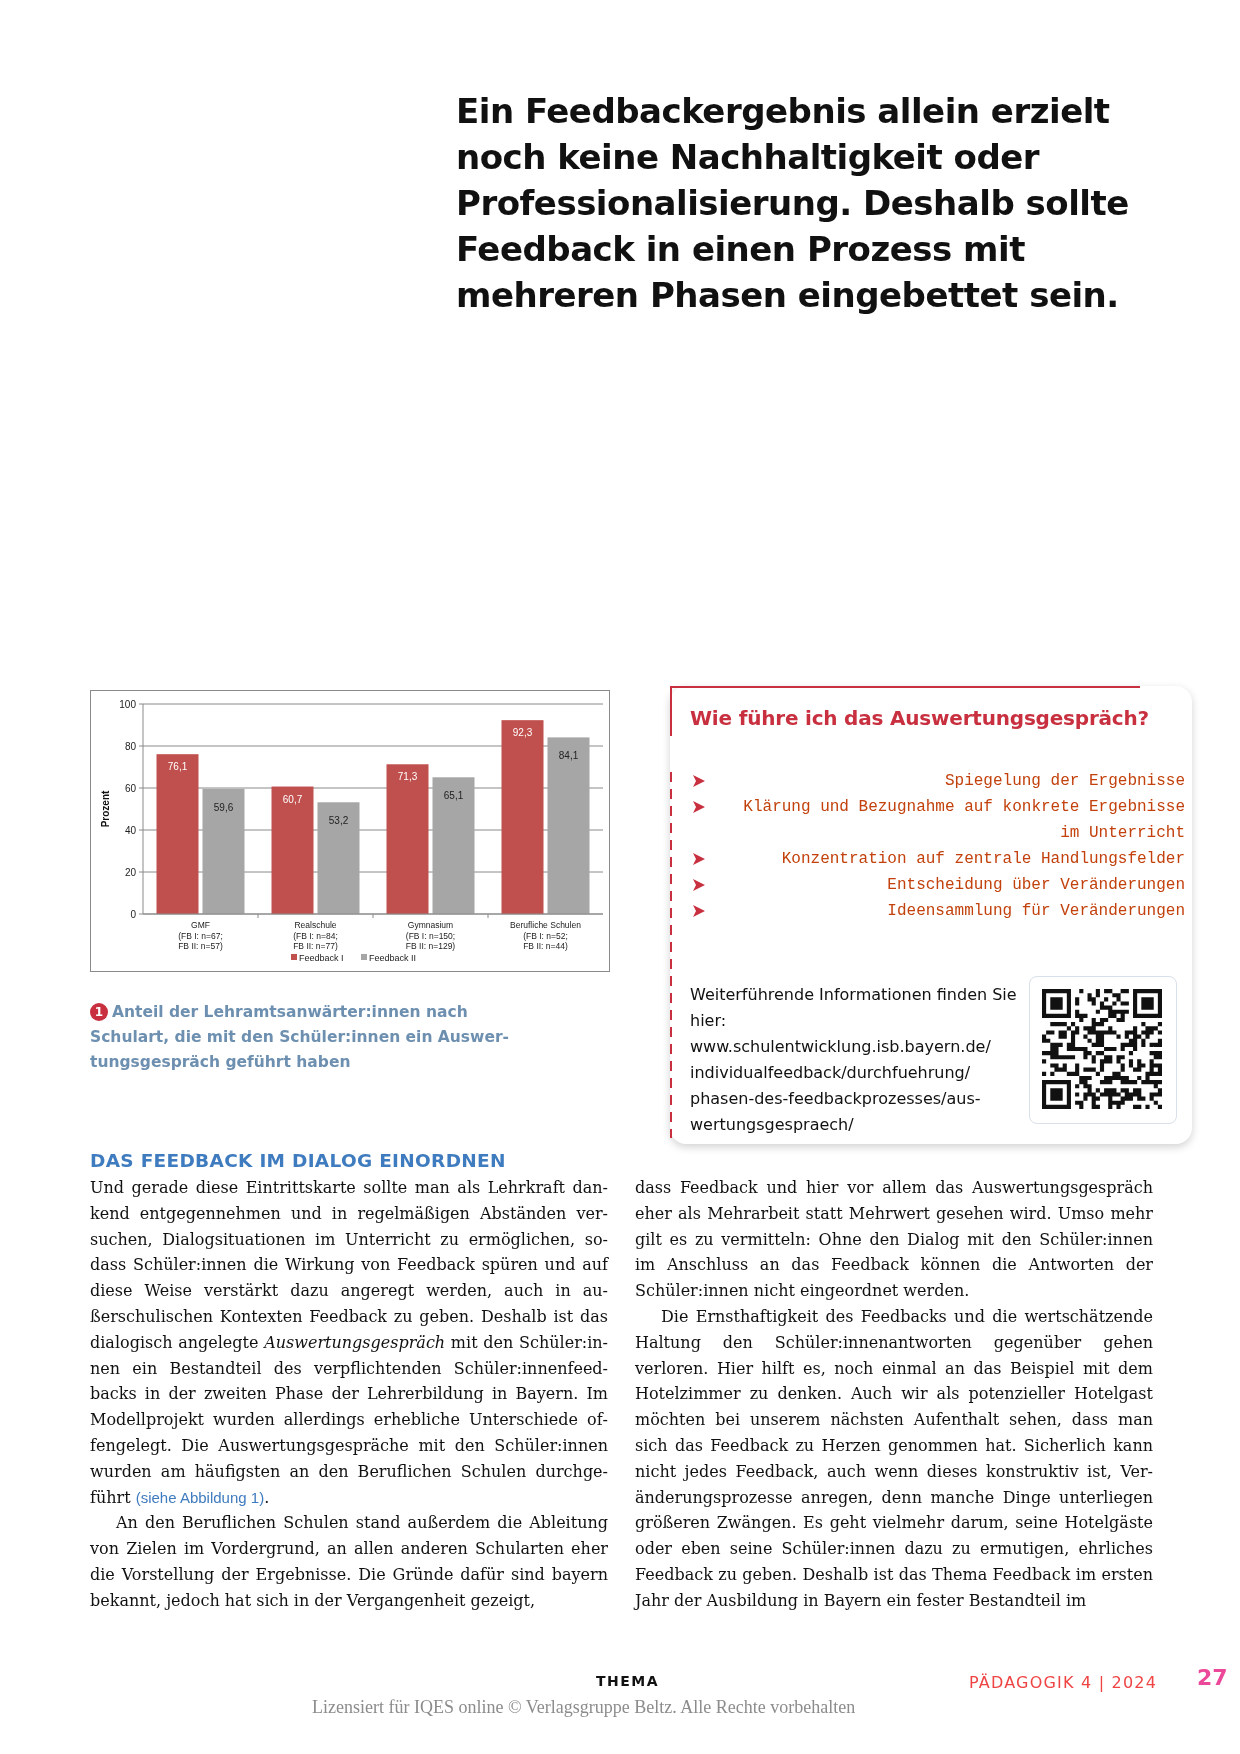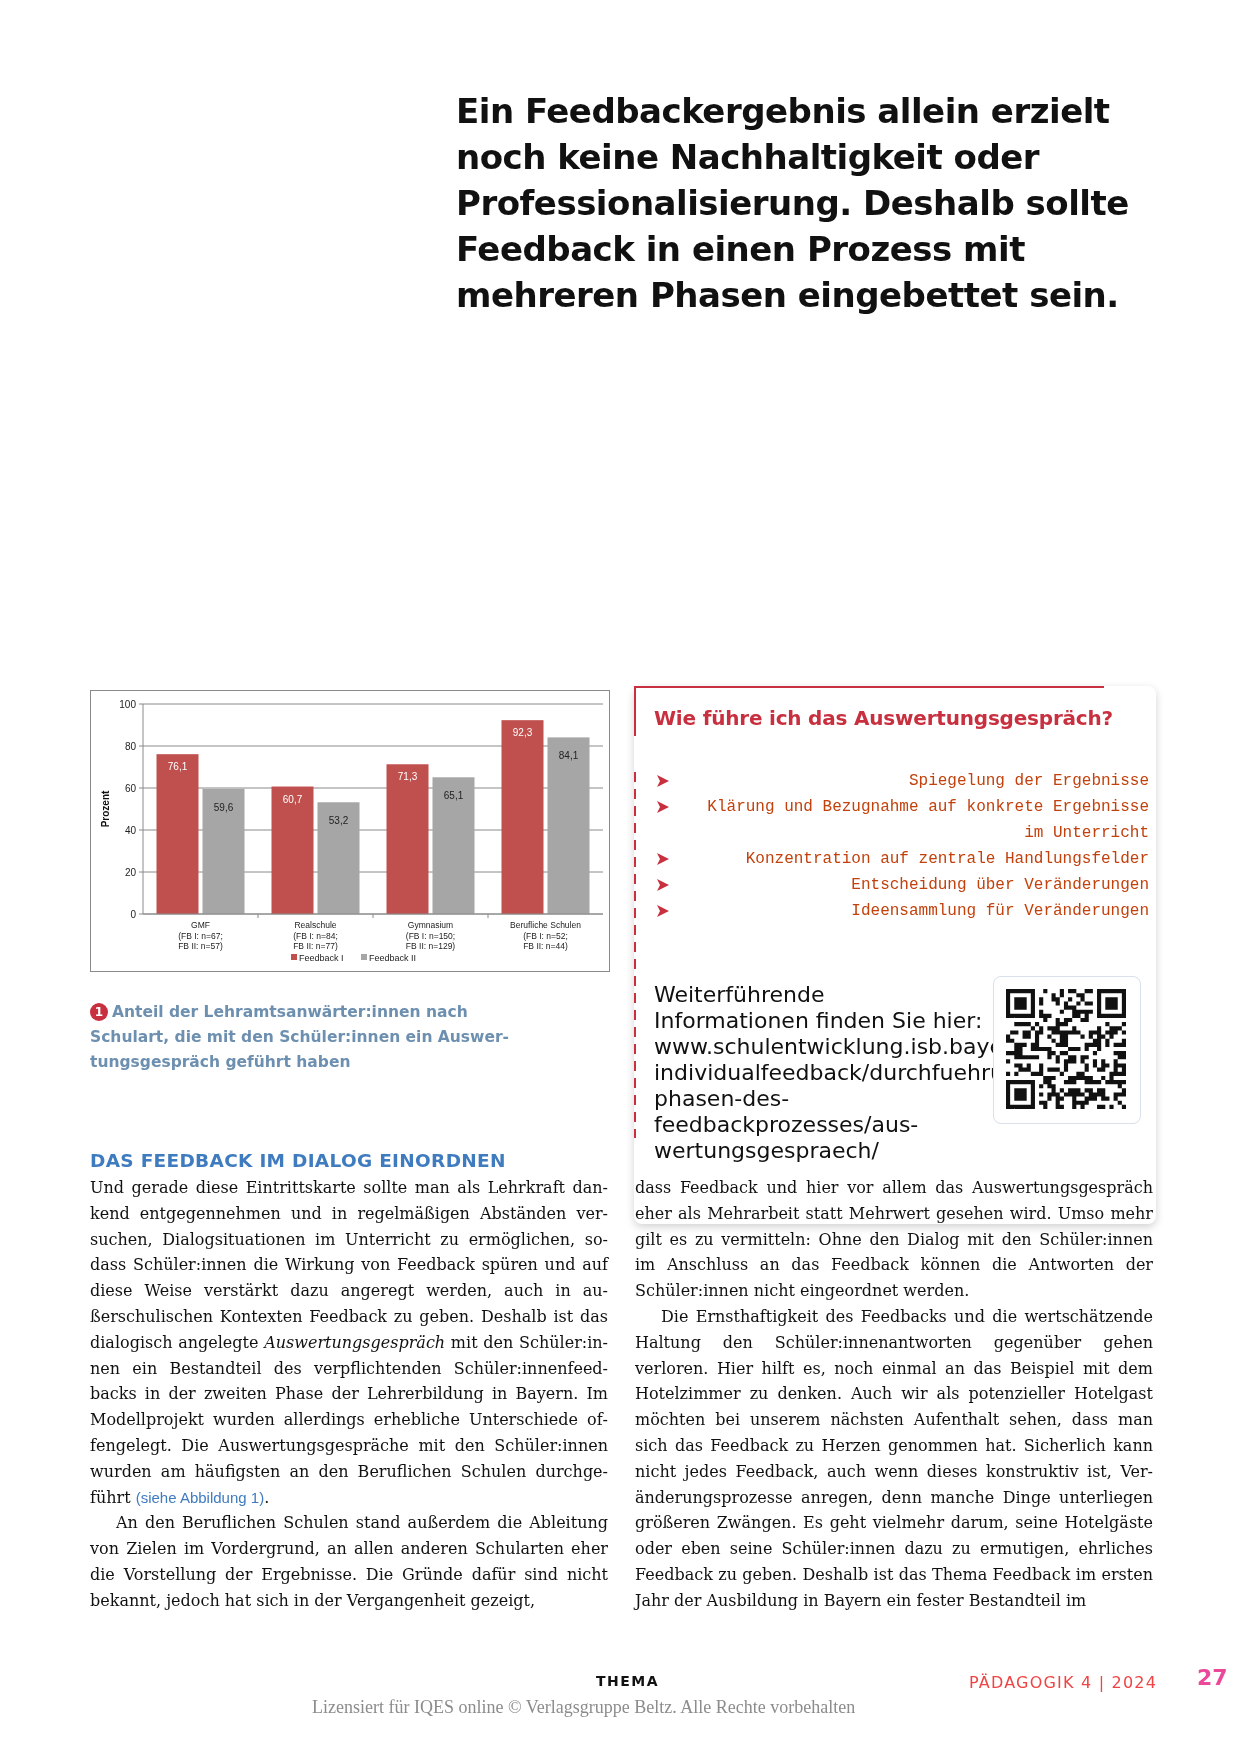--- a/index.html
+++ b/index.html
@@ -25,40 +25,40 @@
     font-family: "DejaVu Sans", sans-serif; font-weight: bold; font-size: 15.5px; line-height: 25px;
     color: #6d8fb0;
   }
   .caption .num {
     display: inline-block; width: 18px; height: 18px; border-radius: 50%; background: #c8303f;
     color: #fff; font-size: 12px; line-height: 18px; text-align: center; vertical-align: 1px; margin-right: 4px;
   }
 
   
   .infobox {
-    position: absolute; left: 634px; top: 686px; width: 522px; height: 538px;
-    background: #fff; border-radius: 8px;
+    position: absolute; left: 670px; top: 686px; width: 522px; height: 458px;
+    background: #fff; border-radius: 16px;
     box-shadow: 0 3px 8px rgba(0,0,0,0.18);
   }
   .infobox .topline { position: absolute; left: 0; top: 0; width: 470px; height: 2px; background: #c8303f; border-top-left-radius: 8px; }
   .infobox .leftline { position: absolute; left: 0; top: 0; width: 2px; height: 50px; background: #c8303f; }
   .infobox .dashes { position: absolute; left: 0; top: 86px; width: 2px; height: 366px;
     background: repeating-linear-gradient(to bottom, #c8303f 0 10px, transparent 10px 17px); }
   .infobox h3 {
     position: absolute; left: 20px; top: 20px; margin: 0;
     font-family: "DejaVu Sans", sans-serif; font-weight: bold; font-size: 20px; color: #c8303f; letter-spacing: -0.2px;
   }
   .infobox ul { position: absolute; left: 20px; top: 82px; width: 495px; margin: 0; padding: 0; list-style: none; }
   .infobox li {
     position: relative; padding-left: 30px; font-family: Liberation Mono, monospace; font-size: 16px; line-height: 26px; color: #c2410c; text-align: right;
   }
   .infobox li .arrow { position: absolute; left: 2px; top: 6px; width: 14px; height: 14px; }
   .infobox .more {
     position: absolute; left: 20px; top: 296px; width: 330px;
-    font-family: "DejaVu Sans", sans-serif; font-size: 22px; line-height: 26px; color: #111;
+    font-family: "DejaVu Sans", sans-serif; font-size: 16px; line-height: 26px; color: #111;
   }
   .qr-box {
     position: absolute; left: 359px; top: 290px; width: 146px; height: 146px;
     border: 1.5px solid #d8e0ea; border-radius: 8px; background: #fff;
   }
   .qr-box svg { position: absolute; left: 12px; top: 12px; }
 
   
   .section-head {
     position: absolute; left: 90px; top: 1150px;
@@ -180,21 +180,21 @@
     <svg id="qr-svg" width="120" height="120" viewBox="0 0 29 29">
         <path d="M0 0h1v1h-1zM1 0h1v1h-1zM2 0h1v1h-1zM3 0h1v1h-1zM4 0h1v1h-1zM5 0h1v1h-1zM6 0h1v1h-1zM9 0h1v1h-1zM13 0h1v1h-1zM15 0h1v1h-1zM16 0h1v1h-1zM19 0h1v1h-1zM20 0h1v1h-1zM22 0h1v1h-1zM23 0h1v1h-1zM24 0h1v1h-1zM25 0h1v1h-1zM26 0h1v1h-1zM27 0h1v1h-1zM28 0h1v1h-1zM0 1h1v1h-1zM6 1h1v1h-1zM11 1h1v1h-1zM13 1h1v1h-1zM17 1h1v1h-1zM18 1h1v1h-1zM22 1h1v1h-1zM28 1h1v1h-1zM0 2h1v1h-1zM2 2h1v1h-1zM3 2h1v1h-1zM4 2h1v1h-1zM6 2h1v1h-1zM8 2h1v1h-1zM11 2h1v1h-1zM12 2h1v1h-1zM15 2h1v1h-1zM18 2h1v1h-1zM22 2h1v1h-1zM24 2h1v1h-1zM25 2h1v1h-1zM26 2h1v1h-1zM28 2h1v1h-1zM0 3h1v1h-1zM2 3h1v1h-1zM3 3h1v1h-1zM4 3h1v1h-1zM6 3h1v1h-1zM8 3h1v1h-1zM12 3h1v1h-1zM14 3h1v1h-1zM17 3h1v1h-1zM19 3h1v1h-1zM20 3h1v1h-1zM22 3h1v1h-1zM24 3h1v1h-1zM25 3h1v1h-1zM26 3h1v1h-1zM28 3h1v1h-1zM0 4h1v1h-1zM2 4h1v1h-1zM3 4h1v1h-1zM4 4h1v1h-1zM6 4h1v1h-1zM14 4h1v1h-1zM15 4h1v1h-1zM16 4h1v1h-1zM22 4h1v1h-1zM24 4h1v1h-1zM25 4h1v1h-1zM26 4h1v1h-1zM28 4h1v1h-1zM0 5h1v1h-1zM6 5h1v1h-1zM8 5h1v1h-1zM13 5h1v1h-1zM16 5h1v1h-1zM17 5h1v1h-1zM18 5h1v1h-1zM19 5h1v1h-1zM20 5h1v1h-1zM22 5h1v1h-1zM28 5h1v1h-1zM0 6h1v1h-1zM1 6h1v1h-1zM2 6h1v1h-1zM3 6h1v1h-1zM4 6h1v1h-1zM5 6h1v1h-1zM6 6h1v1h-1zM8 6h1v1h-1zM9 6h1v1h-1zM10 6h1v1h-1zM16 6h1v1h-1zM17 6h1v1h-1zM19 6h1v1h-1zM22 6h1v1h-1zM23 6h1v1h-1zM24 6h1v1h-1zM25 6h1v1h-1zM26 6h1v1h-1zM27 6h1v1h-1zM28 6h1v1h-1zM9 7h1v1h-1zM12 7h1v1h-1zM14 7h1v1h-1zM15 7h1v1h-1zM18 7h1v1h-1zM19 7h1v1h-1zM2 8h1v1h-1zM3 8h1v1h-1zM4 8h1v1h-1zM5 8h1v1h-1zM7 8h1v1h-1zM12 8h1v1h-1zM13 8h1v1h-1zM14 8h1v1h-1zM24 8h1v1h-1zM28 8h1v1h-1zM6 9h1v1h-1zM8 9h1v1h-1zM10 9h1v1h-1zM11 9h1v1h-1zM12 9h1v1h-1zM16 9h1v1h-1zM22 9h1v1h-1zM25 9h1v1h-1zM26 9h1v1h-1zM27 9h1v1h-1zM1 10h1v1h-1zM2 10h1v1h-1zM4 10h1v1h-1zM5 10h1v1h-1zM7 10h1v1h-1zM8 10h1v1h-1zM11 10h1v1h-1zM12 10h1v1h-1zM13 10h1v1h-1zM14 10h1v1h-1zM15 10h1v1h-1zM16 10h1v1h-1zM17 10h1v1h-1zM20 10h1v1h-1zM21 10h1v1h-1zM22 10h1v1h-1zM24 10h1v1h-1zM25 10h1v1h-1zM26 10h1v1h-1zM28 10h1v1h-1zM0 11h1v1h-1zM4 11h1v1h-1zM5 11h1v1h-1zM7 11h1v1h-1zM10 11h1v1h-1zM13 11h1v1h-1zM14 11h1v1h-1zM18 11h1v1h-1zM20 11h1v1h-1zM22 11h1v1h-1zM23 11h1v1h-1zM25 11h1v1h-1zM0 12h1v1h-1zM1 12h1v1h-1zM7 12h1v1h-1zM11 12h1v1h-1zM13 12h1v1h-1zM14 12h1v1h-1zM21 12h1v1h-1zM22 12h1v1h-1zM24 12h1v1h-1zM28 12h1v1h-1zM2 13h1v1h-1zM3 13h1v1h-1zM4 13h1v1h-1zM6 13h1v1h-1zM7 13h1v1h-1zM12 13h1v1h-1zM13 13h1v1h-1zM14 13h1v1h-1zM19 13h1v1h-1zM20 13h1v1h-1zM21 13h1v1h-1zM22 13h1v1h-1zM24 13h1v1h-1zM26 13h1v1h-1zM27 13h1v1h-1zM28 13h1v1h-1zM2 14h1v1h-1zM3 14h1v1h-1zM6 14h1v1h-1zM7 14h1v1h-1zM8 14h1v1h-1zM9 14h1v1h-1zM10 14h1v1h-1zM15 14h1v1h-1zM16 14h1v1h-1zM17 14h1v1h-1zM19 14h1v1h-1zM22 14h1v1h-1zM0 15h1v1h-1zM1 15h1v1h-1zM2 15h1v1h-1zM3 15h1v1h-1zM10 15h1v1h-1zM11 15h1v1h-1zM13 15h1v1h-1zM14 15h1v1h-1zM21 15h1v1h-1zM26 15h1v1h-1zM27 15h1v1h-1zM28 15h1v1h-1zM2 16h1v1h-1zM3 16h1v1h-1zM4 16h1v1h-1zM5 16h1v1h-1zM6 16h1v1h-1zM7 16h1v1h-1zM10 16h1v1h-1zM12 16h1v1h-1zM15 16h1v1h-1zM16 16h1v1h-1zM18 16h1v1h-1zM19 16h1v1h-1zM27 16h1v1h-1zM28 16h1v1h-1zM0 17h1v1h-1zM12 17h1v1h-1zM14 17h1v1h-1zM15 17h1v1h-1zM16 17h1v1h-1zM18 17h1v1h-1zM21 17h1v1h-1zM23 17h1v1h-1zM26 17h1v1h-1zM2 18h1v1h-1zM3 18h1v1h-1zM5 18h1v1h-1zM8 18h1v1h-1zM14 18h1v1h-1zM19 18h1v1h-1zM21 18h1v1h-1zM23 18h1v1h-1zM24 18h1v1h-1zM26 18h1v1h-1zM27 18h1v1h-1zM28 18h1v1h-1zM3 19h1v1h-1zM4 19h1v1h-1zM5 19h1v1h-1zM8 19h1v1h-1zM10 19h1v1h-1zM11 19h1v1h-1zM12 19h1v1h-1zM14 19h1v1h-1zM19 19h1v1h-1zM22 19h1v1h-1zM23 19h1v1h-1zM26 19h1v1h-1zM28 19h1v1h-1zM0 20h1v1h-1zM2 20h1v1h-1zM6 20h1v1h-1zM7 20h1v1h-1zM8 20h1v1h-1zM13 20h1v1h-1zM17 20h1v1h-1zM18 20h1v1h-1zM25 20h1v1h-1zM26 20h1v1h-1zM27 20h1v1h-1zM28 20h1v1h-1zM9 21h1v1h-1zM10 21h1v1h-1zM11 21h1v1h-1zM15 21h1v1h-1zM16 21h1v1h-1zM17 21h1v1h-1zM18 21h1v1h-1zM19 21h1v1h-1zM20 21h1v1h-1zM23 21h1v1h-1zM25 21h1v1h-1zM0 22h1v1h-1zM1 22h1v1h-1zM2 22h1v1h-1zM3 22h1v1h-1zM4 22h1v1h-1zM5 22h1v1h-1zM6 22h1v1h-1zM9 22h1v1h-1zM10 22h1v1h-1zM14 22h1v1h-1zM15 22h1v1h-1zM16 22h1v1h-1zM19 22h1v1h-1zM20 22h1v1h-1zM21 22h1v1h-1zM22 22h1v1h-1zM24 22h1v1h-1zM25 22h1v1h-1zM26 22h1v1h-1zM27 22h1v1h-1zM28 22h1v1h-1zM0 23h1v1h-1zM6 23h1v1h-1zM8 23h1v1h-1zM10 23h1v1h-1zM11 23h1v1h-1zM27 23h1v1h-1zM0 24h1v1h-1zM2 24h1v1h-1zM3 24h1v1h-1zM4 24h1v1h-1zM6 24h1v1h-1zM11 24h1v1h-1zM13 24h1v1h-1zM15 24h1v1h-1zM16 24h1v1h-1zM17 24h1v1h-1zM19 24h1v1h-1zM20 24h1v1h-1zM22 24h1v1h-1zM23 24h1v1h-1zM28 24h1v1h-1zM0 25h1v1h-1zM2 25h1v1h-1zM3 25h1v1h-1zM4 25h1v1h-1zM6 25h1v1h-1zM8 25h1v1h-1zM10 25h1v1h-1zM11 25h1v1h-1zM12 25h1v1h-1zM14 25h1v1h-1zM15 25h1v1h-1zM16 25h1v1h-1zM17 25h1v1h-1zM18 25h1v1h-1zM20 25h1v1h-1zM21 25h1v1h-1zM22 25h1v1h-1zM23 25h1v1h-1zM26 25h1v1h-1zM27 25h1v1h-1zM28 25h1v1h-1zM0 26h1v1h-1zM2 26h1v1h-1zM3 26h1v1h-1zM4 26h1v1h-1zM6 26h1v1h-1zM10 26h1v1h-1zM12 26h1v1h-1zM13 26h1v1h-1zM16 26h1v1h-1zM19 26h1v1h-1zM20 26h1v1h-1zM21 26h1v1h-1zM23 26h1v1h-1zM24 26h1v1h-1zM26 26h1v1h-1zM0 27h1v1h-1zM6 27h1v1h-1zM8 27h1v1h-1zM9 27h1v1h-1zM12 27h1v1h-1zM16 27h1v1h-1zM17 27h1v1h-1zM18 27h1v1h-1zM19 27h1v1h-1zM27 27h1v1h-1zM0 28h1v1h-1zM1 28h1v1h-1zM2 28h1v1h-1zM3 28h1v1h-1zM4 28h1v1h-1zM5 28h1v1h-1zM6 28h1v1h-1zM9 28h1v1h-1zM12 28h1v1h-1zM13 28h1v1h-1zM16 28h1v1h-1zM18 28h1v1h-1zM22 28h1v1h-1zM23 28h1v1h-1zM25 28h1v1h-1zM28 28h1v1h-1z" fill="#111"></path>
       </svg>
   </div>
 </div>
 
 <div class="section-head">DAS FEEDBACK IM DIALOG EINORDNEN</div>
 
 <div class="col col-left">
   <p><span>Und gerade diese Eintrittskarte sollte man als Lehrkraft dan­kend entgegennehmen und in regelmäßigen Abständen ver­suchen, Dialogsituationen im Unterricht zu ermöglichen, so­dass Schüler:innen die Wirkung von Feedback spüren und auf diese Weise verstärkt dazu angeregt werden, auch in au­ßerschulischen Kontexten Feedback zu geben. Deshalb ist das dialogisch angelegte </span><em>Auswertungsgespräch</em><span> mit den Schüler:in­nen ein Bestandteil des verpflichtenden Schüler:innenfeed­backs in der zweiten Phase der Lehrerbildung in Bayern. Im Modellprojekt wurden allerdings erhebliche Unterschiede of­fengelegt. Die Auswertungsgespräche mit den Schüler:innen wurden am häufigsten an den Beruflichen Schulen durchge­führt </span><span class="ref">(siehe Abbildung 1)</span><span>.</span></p>
-  <p class="indent">An den Beruflichen Schulen stand außerdem die Ablei­tung von Zielen im Vordergrund, an allen anderen Schularten eher die Vorstellung der Ergebnisse. Die Gründe dafür sind nicht bekannt, jedoch hat sich in der Vergangenheit gezeigt,</p>
+  <p class="indent">An den Beruflichen Schulen stand außerdem die Ablei­tung von Zielen im Vordergrund, an allen anderen Schularten eher die Vorstellung der Ergebnisse. Die Gründe dafür sind bayern bekannt, jedoch hat sich in der Vergangenheit gezeigt,</p>
 </div>
 
 <div class="col col-right">
   <p>dass Feedback und hier vor allem das Auswertungsgespräch eher als Mehrarbeit statt Mehrwert gesehen wird. Umso mehr gilt es zu vermitteln: Ohne den Dialog mit den Schüler:innen im Anschluss an das Feedback können die Antworten der Schüler:innen nicht eingeordnet werden.</p>
   <p class="indent">Die Ernsthaftigkeit des Feedbacks und die wertschätzen­de Haltung den Schüler:innenantworten gegenüber gehen verloren. Hier hilft es, noch einmal an das Beispiel mit dem Hotelzimmer zu denken. Auch wir als potenzieller Hotelgast möchten bei unserem nächsten Aufenthalt sehen, dass man sich das Feedback zu Herzen genommen hat. Sicherlich kann nicht jedes Feedback, auch wenn dieses konstruktiv ist, Ver­änderungsprozesse anregen, denn manche Dinge unterliegen größeren Zwängen. Es geht vielmehr darum, seine Hotelgäste oder eben seine Schüler:innen dazu zu ermutigen, ehrliches Feedback zu geben. Deshalb ist das Thema Feedback im ers­ten Jahr der Ausbildung in Bayern ein fester Bestandteil im</p>
 </div>
 
 <div class="footer-thema">THEMA</div>
 <div class="footer-mag">PÄDAGOGIK 4 | 2024</div>
 <div class="footer-page">27</div>

